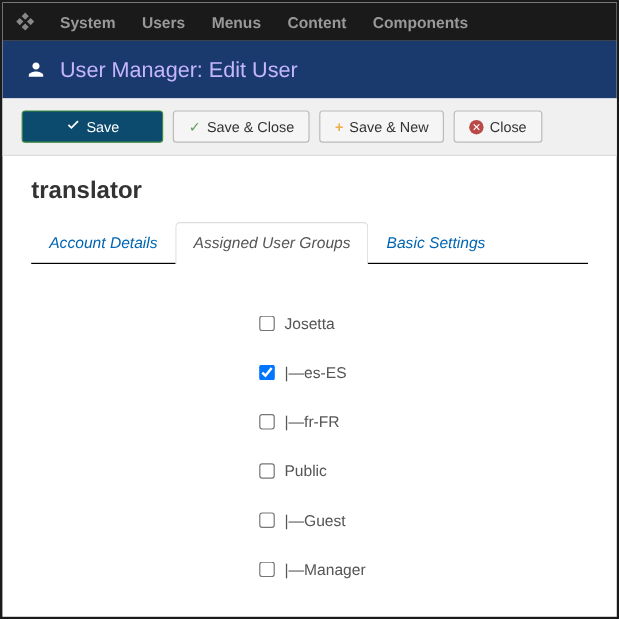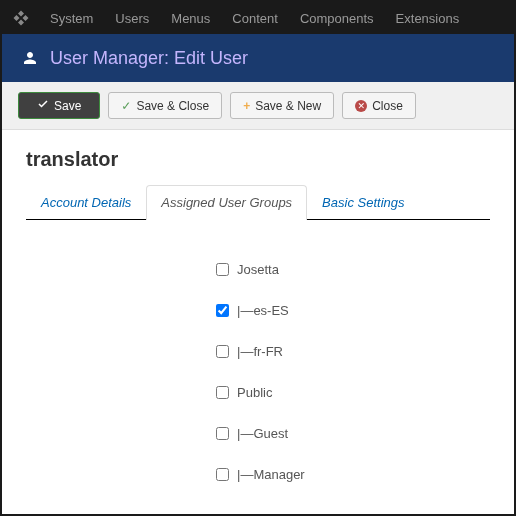--- a/index.html
+++ b/index.html
@@ -1,25 +1,25 @@
 <!DOCTYPE html>
 <html><head>
 <meta charset="utf-8">
 <style>
 * { margin: 0; padding: 0; box-sizing: border-box; }
 body { font-family: -apple-system, BlinkMacSystemFont, "Segoe UI", Helvetica, Arial, sans-serif; background: #fff; width: 516px; height: 516px; overflow: hidden; border: 2px solid #1a1a1a; }
-.topbar { background: #1a1a1a; height: 32px; display: flex; align-items: center; padding: 0 8px; gap: 2px; }
+.topbar { background: #1a1a1a; height: 32px; display: flex; align-items: center; padding: 0 8px; gap: 2px; font-weight: bold; }
 .topbar-logo { width: 22px; height: 22px; display: flex; align-items: center; justify-content: center; margin-right: 6px; }
 .topbar-item { color: #999; font-size: 13px; padding: 0 10px; cursor: pointer; }
 .header { background: #1a3a6e; height: 48px; display: flex; align-items: center; padding: 0 18px; color: #c4b5fd; }
 .header-icon { width: 20px; height: 20px; margin-right: 10px; display: flex; align-items: center; justify-content: center; }
 .header-title { font-size: 18px; font-weight: 400; }
 .toolbar { background: #f0f0f0; padding: 10px 16px; display: flex; gap: 8px; border-bottom: 1px solid #ddd; }
 .btn { border: 1px solid #bbb; background: #f5f5f5; border-radius: 3px; padding: 5px 12px; font-size: 12px; cursor: pointer; display: flex; align-items: center; gap: 5px; color: #333; }
-.btn-primary { background: #404040; border-color: #3d8b3d; color: #fff; padding: 5px 18px; }
+.btn-primary { background: #0c4a6e; border-color: #3d8b3d; color: #fff; padding: 5px 36px; }
 .icon-check { color: #5a9e5a; }
 .icon-plus { color: #f0ad4e; font-weight: bold; }
 .icon-close { width: 12px; height: 12px; background: #b94a48; border-radius: 50%; color: #fff; display: inline-flex; align-items: center; justify-content: center; font-size: 9px; }
 .content { padding: 18px 24px; }
 .page-title { font-size: 20px; font-weight: bold; color: #333; margin-bottom: 14px; }
 .tabs { display: flex; border-bottom: 1px solid #000000; font-style: italic; }
 .tab { padding: 9px 14px; font-size: 13px; color: #0066b3; cursor: pointer; border: 1px solid transparent; border-bottom: none; }
 .tab.active { color: #555; background: #fff; border-color: #ddd; border-radius: 4px 4px 0 0; margin-bottom: -1px; text-align: center; }
 .groups { padding: 22px 0 0 190px; }
 .group-item { display: flex; align-items: center; gap: 8px; margin-bottom: 26px; font-size: 13px; color: #555; margin-top: 20px; }
@@ -32,21 +32,20 @@
   <span class="topbar-logo">
     <svg viewBox="0 0 24 24" width="18" height="18">
         <path fill="#888" d="M12 2L8 6l4 4 4-4-4-4zm-6 6l-4 4 4 4 4-4-4-4zm12 0l-4 4 4 4 4-4-4-4zm-6 6l-4 4 4 4 4-4-4-4z"></path>
       </svg>
   </span>
   <span class="topbar-item">System</span>
   <span class="topbar-item">Users</span>
   <span class="topbar-item">Menus</span>
   <span class="topbar-item">Content</span>
   <span class="topbar-item">Components</span>
-  <span class="topbar-item">Extensions</span>
 </div>
 
 <div class="header">
   <span class="header-icon">
     <svg viewBox="0 0 24 24" width="18" height="18" fill="#fff">
         <path d="M12 12c2.2 0 4-1.8 4-4s-1.8-4-4-4-4 1.8-4 4 1.8 4 4 4zm0 2c-2.7 0-8 1.3-8 4v2h16v-2c0-2.7-5.3-4-8-4z"></path>
       </svg>
   </span>
   <span class="header-title">User Manager: Edit User</span>
 </div>

